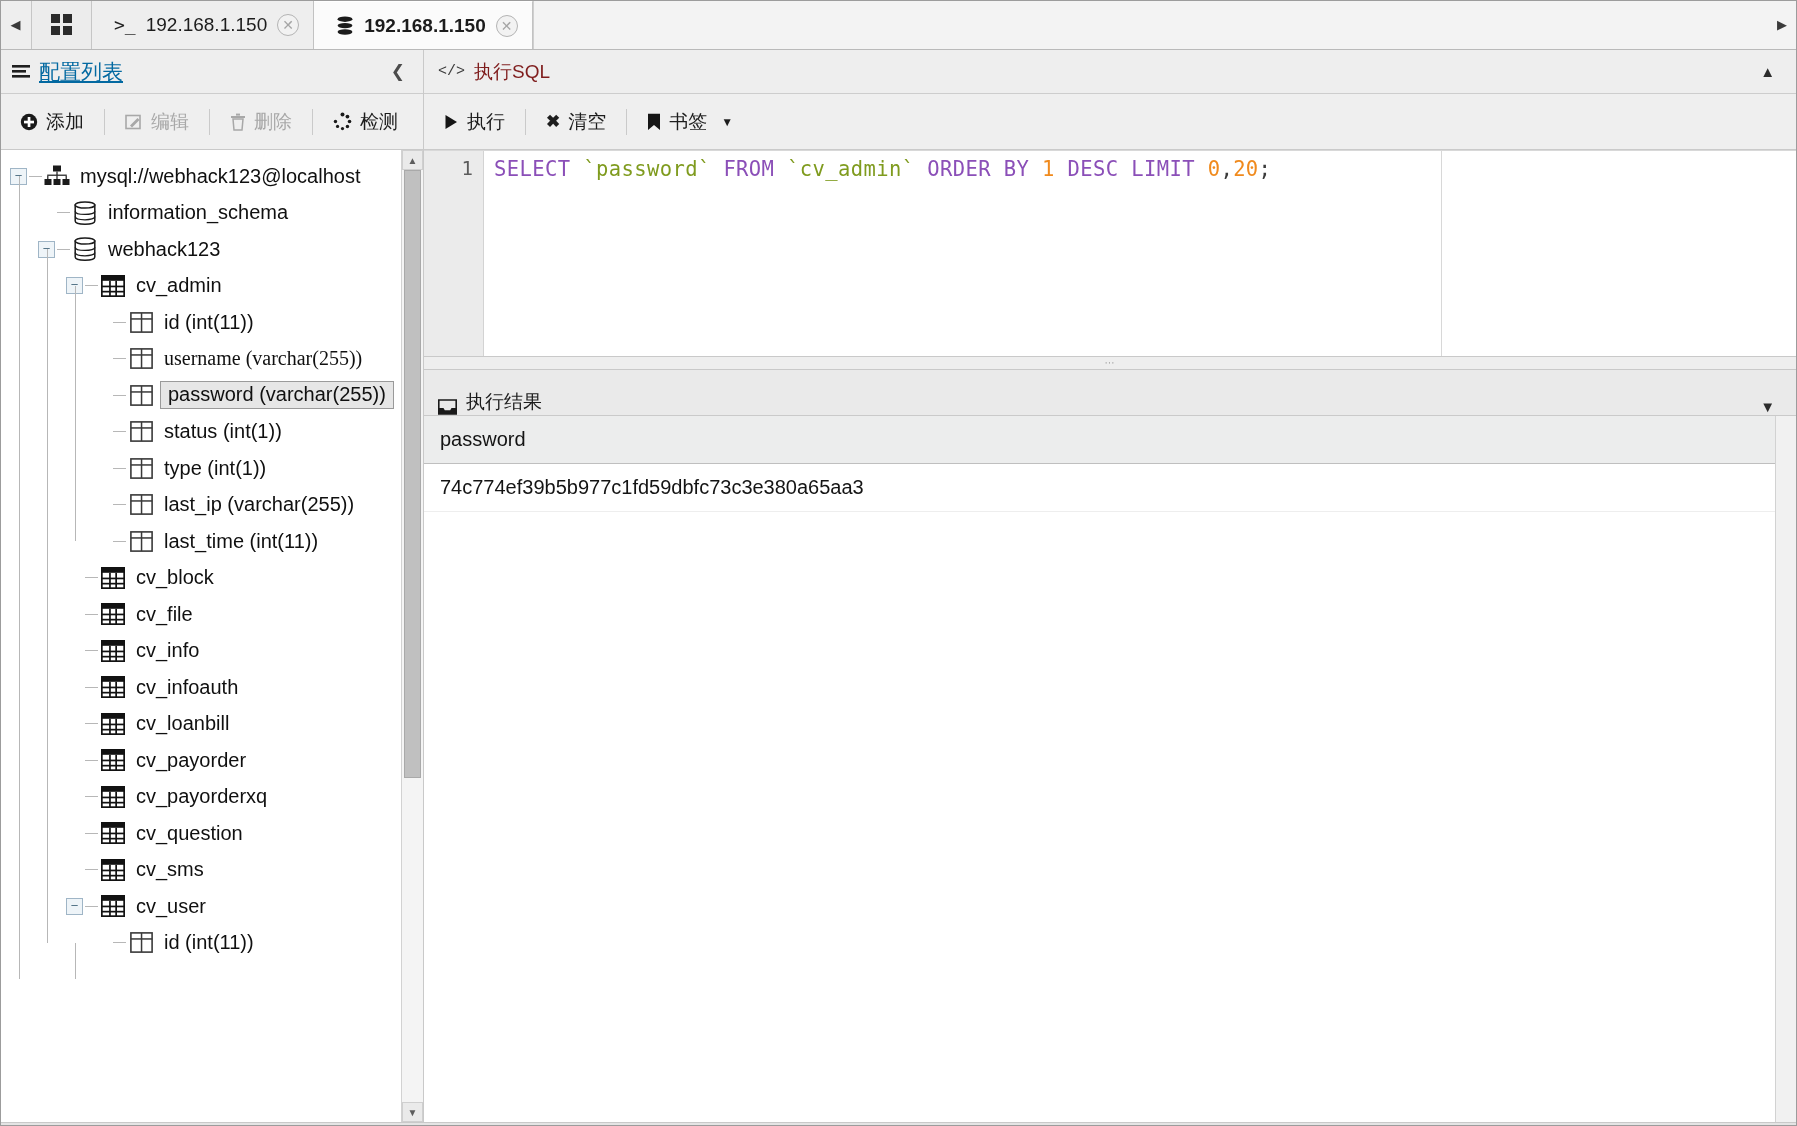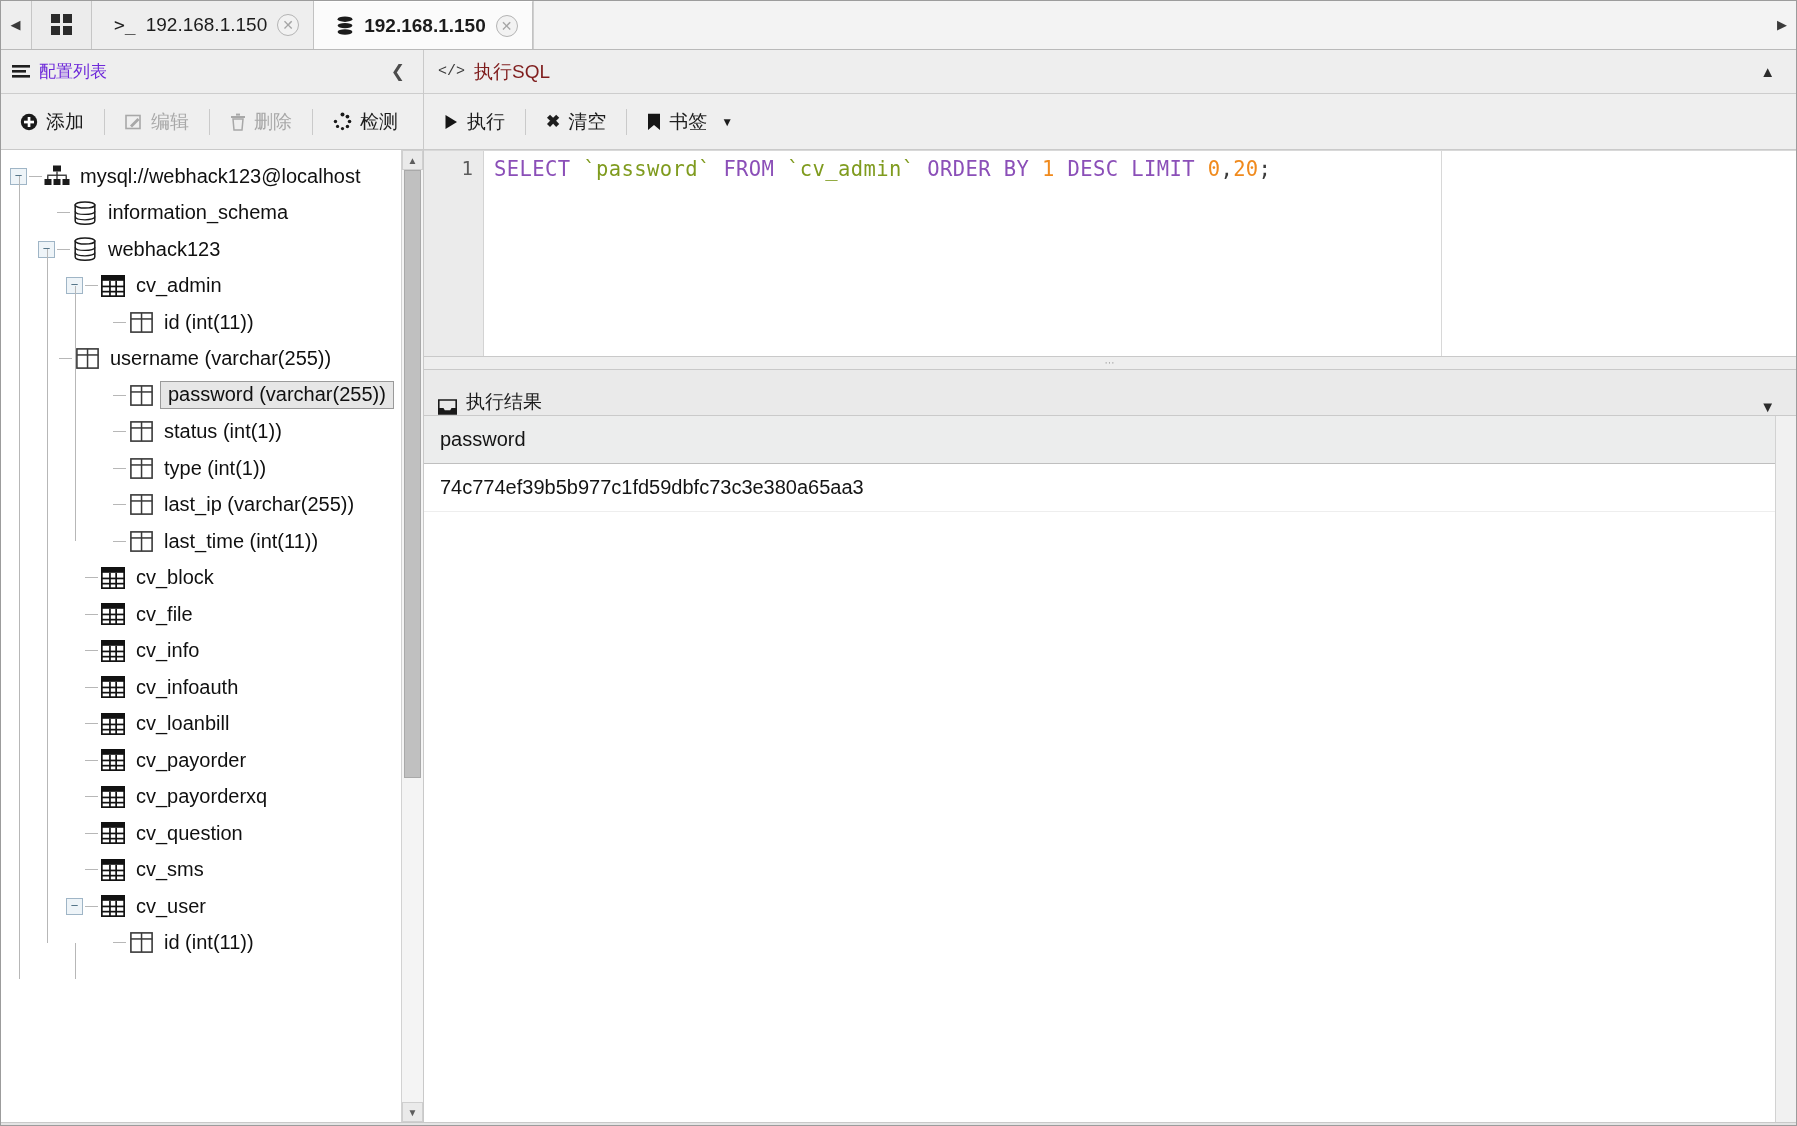--- a/index.html
+++ b/index.html
@@ -104,21 +104,21 @@
     background: #ffffff;
   }
   .panel-head {
     height: 44px; min-height: 44px;
     background: #eeeeee;
     border-bottom: 1px solid #cdcdcd;
     display: flex; align-items: center;
     padding: 0 12px;
     gap: 9px;
   }
-  .panel-head .ph-title { font-size: 17px; color: #6d28d9; }
+  .panel-head .ph-title { font-size: 21px; color: #0369a1; text-decoration: underline; }
   .panel-head .ph-icon { font-size: 17px; color: #1e1e1e; line-height: 1; }
   .panel-head .spacer { flex: 1; }
   .collapse-btn { font-size: 17px; color: #4c4c4c; cursor: pointer; padding: 0 6px; }
 
   .toolbar {
     height: 56px; min-height: 56px;
     background: #efefef;
     border-bottom: 1px solid #c9c9c9;
     display: flex; align-items: center;
   }
@@ -512,21 +512,21 @@
               <span class="dash"></span>
               <span class="ic-box">
                 <svg class="i" width="23" height="21" viewBox="0 0 23 21">
                   <rect x="0.9" y="0.9" width="21.2" height="19.2" fill="#fff" stroke="#3a3a3a" stroke-width="1.6"></rect>
                   <rect x="0.9" y="6.2" width="21.2" height="1.5" fill="#3a3a3a"></rect>
                   <rect x="10.8" y="0.9" width="1.5" height="19.2" fill="#3a3a3a"></rect>
                 </svg>
               </span>
               <span class="tlabel">id (int(11))</span>
             </div>
-            <div class="tnode" style="padding-left: 40px;">
+            <div class="tnode" style="padding-left: 94px; font-family: Liberation Serif, serif;">
               <span class="twist none"></span>
               <span class="dash"></span>
               <span class="ic-box">
                 <svg class="i" width="23" height="21" viewBox="0 0 23 21">
                   <rect x="0.9" y="0.9" width="21.2" height="19.2" fill="#fff" stroke="#3a3a3a" stroke-width="1.6"></rect>
                   <rect x="0.9" y="6.2" width="21.2" height="1.5" fill="#3a3a3a"></rect>
                   <rect x="10.8" y="0.9" width="1.5" height="19.2" fill="#3a3a3a"></rect>
                 </svg>
               </span>
               <span class="tlabel">username (varchar(255))</span>

